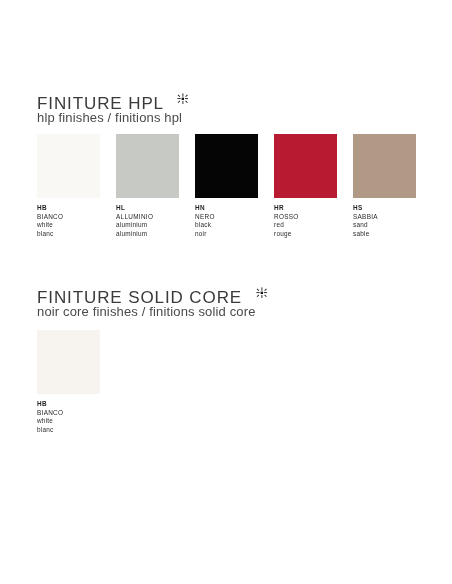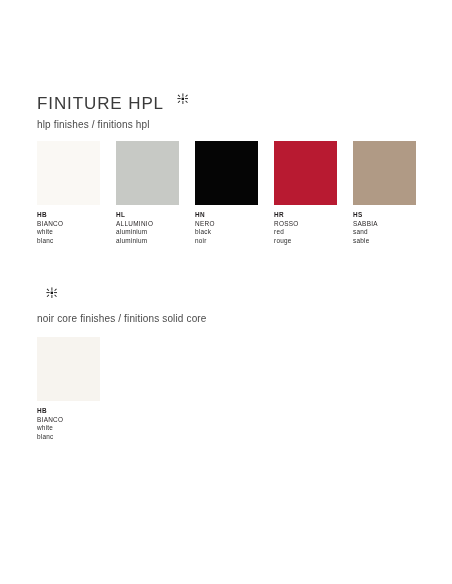--- a/index.html
+++ b/index.html
@@ -47,26 +47,26 @@
   .star-icon {
     display: inline-block;
     vertical-align: top;
     margin-left: 9px;
     position: relative;
     top: -1px;
   }
   .star-icon svg { display: block; }
 
   .section-sub {
-    font-size: 10px;
+    font-size: 13px;
     font-weight: 400;
     letter-spacing: 0.15px;
     color: #4a4a4a;
     line-height: 10px;
-    margin-top: 8px;
+    margin-top: 1px;
     white-space: nowrap;
   }
 
   
   .swatch-row {
     position: relative;
     margin-top: 11px;
     height: 130px;
   }
   .swatch-cell {
@@ -178,20 +178,21 @@
           <div class="swatch-en">sand</div>
           <div class="swatch-fr">sable</div>
         </div>
       </div>
 
     </div>
   </div>
 
   <div class="section" id="section-solid">
     <div class="section-head">
+      <span class="section-title">FINITURE SOLID CORE</span>
       <span class="star-icon">
         <svg width="11" height="11" viewBox="0 0 11 11">
           <rect x="4.6" y="4.6" width="2.4" height="2.4" fill="#1a1a1a"></rect>
           <rect x="5.45" y="0.4" width="0.9" height="3.3" fill="#1a1a1a"></rect>
           <rect x="5.45" y="7.9" width="0.9" height="3.3" fill="#1a1a1a"></rect>
           <rect x="0.4" y="5.15" width="3.3" height="0.9" fill="#1a1a1a"></rect>
           <rect x="7.9" y="5.15" width="3.3" height="0.9" fill="#1a1a1a"></rect>
           <rect x="1.5" y="1.5" width="0.9" height="2.6" fill="#1a1a1a" transform="rotate(-45 1.95 2.8)"></rect>
           <rect x="9.1" y="1.5" width="0.9" height="2.6" fill="#1a1a1a" transform="rotate(45 9.55 2.8)"></rect>
           <rect x="1.5" y="7.5" width="0.9" height="2.6" fill="#1a1a1a" transform="rotate(45 1.95 8.8)"></rect>

